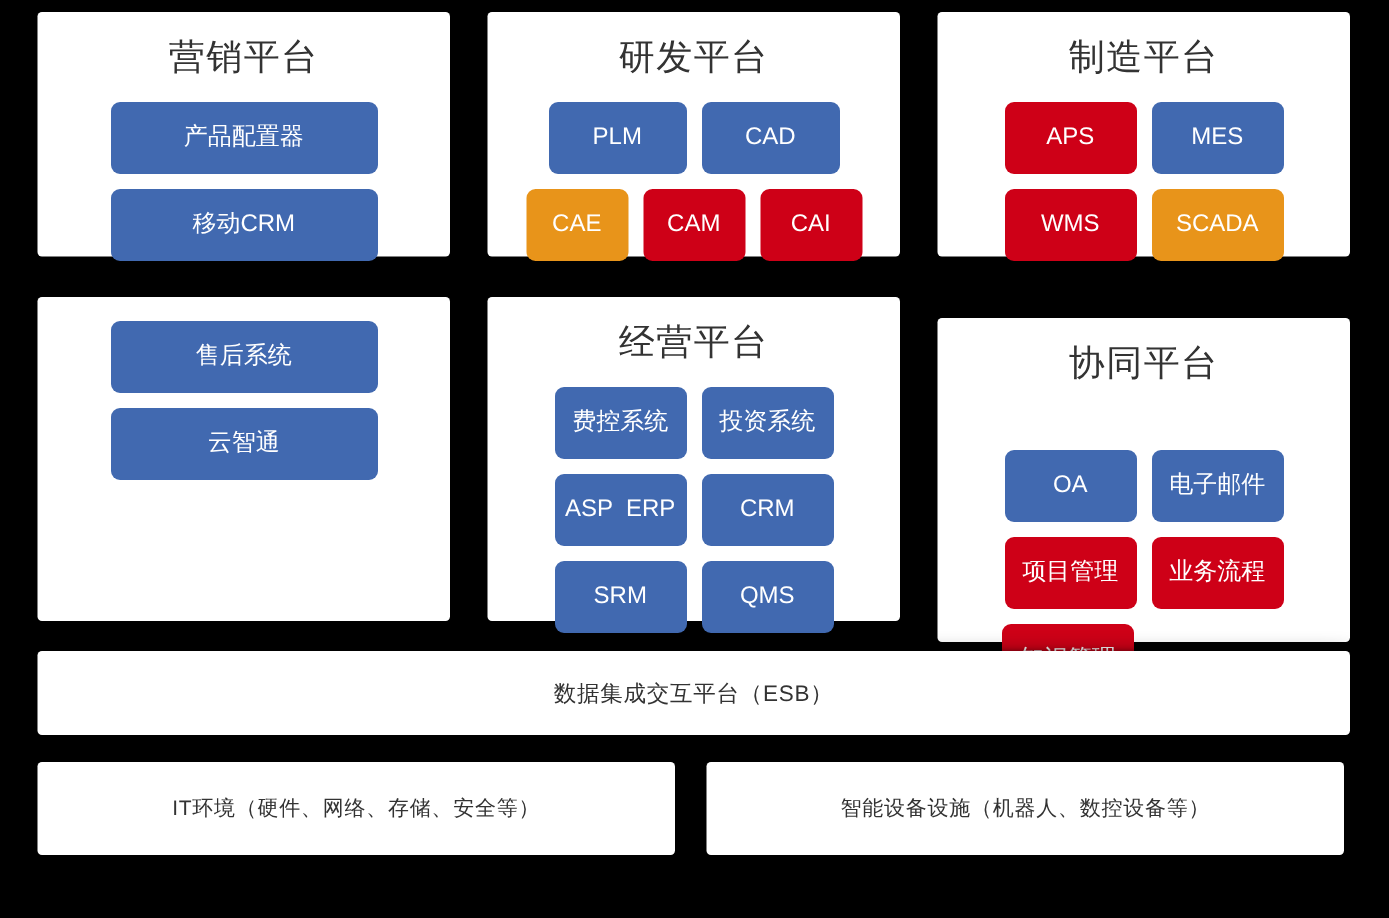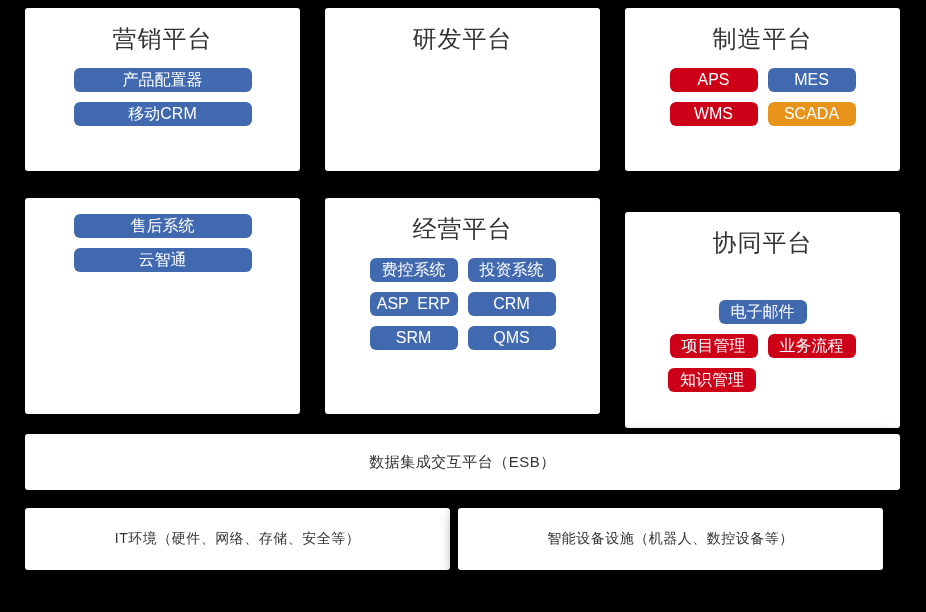--- a/index.html
+++ b/index.html
@@ -71,21 +71,21 @@
   }
 
   .chip {
     display: flex;
     align-items: center;
     justify-content: center;
     border-radius: 6px;
     color: #ffffff;
     font-size: 16px;
     line-height: 1;
-    height: 24px;
+    height: 48px;
     box-sizing: border-box;
     white-space: pre;
     text-align: center;
     padding: 0 6px;
   }
   .chip.blue   { background: #4169b0; }
   .chip.red    { background: #ce0017; }
   .chip.orange { background: #e8941a; }
 
   
@@ -113,41 +113,52 @@
   #panel-rd          { left: 325px; top: 8px;   width: 275px; height: 163px; }
   #panel-manufacture { left: 625px; top: 8px;   width: 275px; height: 163px; }
   
   #panel-service     { left: 25px;  top: 198px; width: 275px; height: 216px; }
   #panel-operation   { left: 325px; top: 198px; width: 275px; height: 216px; }
   #panel-collab      { left: 625px; top: 212px; width: 275px; height: 216px; gap: 28px; }
   
   #bar-esb           { left: 25px;  top: 434px; width: 875px; height: 56px; }
   
   #bar-it            { left: 25px;  top: 508px; width: 425px; height: 62px; }
-  #bar-equipment     { left: 458px; top: 508px; width: 425px; height: 62px; }
+  #bar-equipment     { left: 471px; top: 508px; width: 425px; height: 62px; }
 </style>
 </head>
 <body>
 
 <div id="diagram">
 
   <div class="card panel" id="panel-marketing">
     <div class="panel-title">营销平台</div>
     <div class="chip-rows">
       <div class="chip-row">
         <div class="chip blue w-full">产品配置器</div>
       </div>
       <div class="chip-row">
         <div class="chip blue w-full">移动CRM</div>
       </div>
     </div>
   </div>
 
   <div class="card panel" id="panel-rd">
     <div class="panel-title">研发平台</div>
+    <div class="chip-rows">
+      <div class="chip-row">
+        <div class="chip blue w-wide">PLM</div>
+        <div class="chip blue w-wide">CAD</div>
+      </div>
+      <div class="chip-row">
+        <div class="chip orange w-nar">CAE</div>
+        <div class="chip red w-nar">CAM</div>
+        <div class="chip red w-nar">CAI</div>
+      </div>
+    </div>
   </div>
 
   <div class="card panel" id="panel-manufacture">
     <div class="panel-title">制造平台</div>
     <div class="chip-rows">
       <div class="chip-row">
         <div class="chip red w-mid">APS</div>
         <div class="chip blue w-mid">MES</div>
       </div>
       <div class="chip-row">
@@ -183,20 +194,21 @@
         <div class="chip blue w-mid">SRM</div>
         <div class="chip blue w-mid">QMS</div>
       </div>
     </div>
   </div>
 
   <div class="card panel" id="panel-collab">
     <div class="panel-title">协同平台</div>
     <div class="chip-rows">
       <div class="chip-row">
+        <div class="chip blue w-mid">OA</div>
         <div class="chip blue w-mid">电子邮件</div>
       </div>
       <div class="chip-row">
         <div class="chip red w-mid">项目管理</div>
         <div class="chip red w-mid">业务流程</div>
       </div>
       <div class="chip-row left">
         <div class="chip red w-mid">知识管理</div>
       </div>
     </div>

